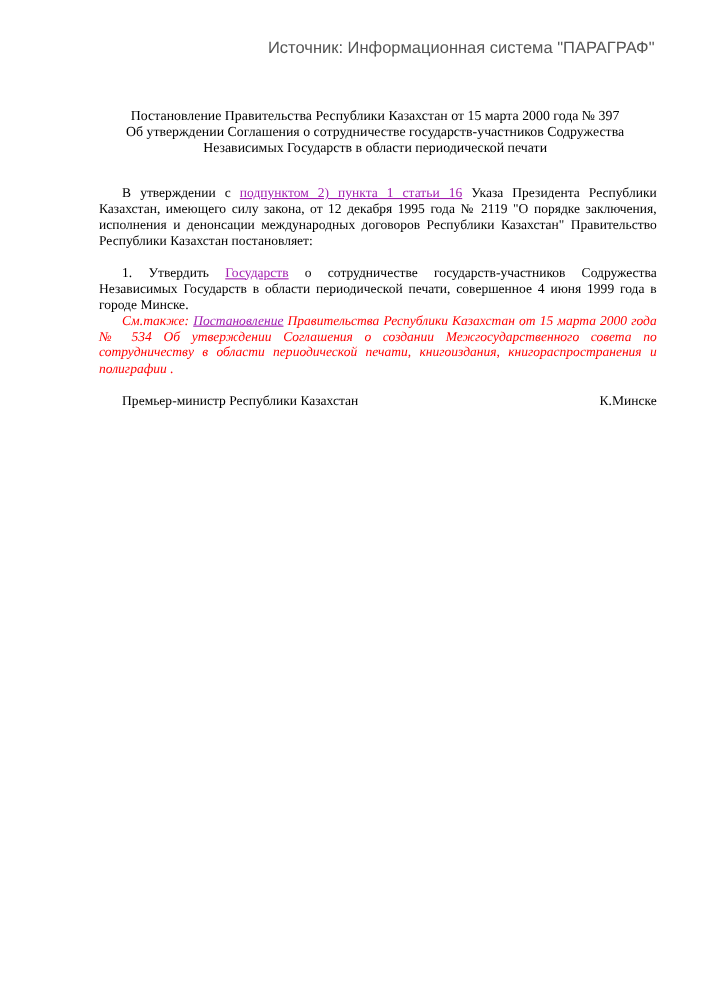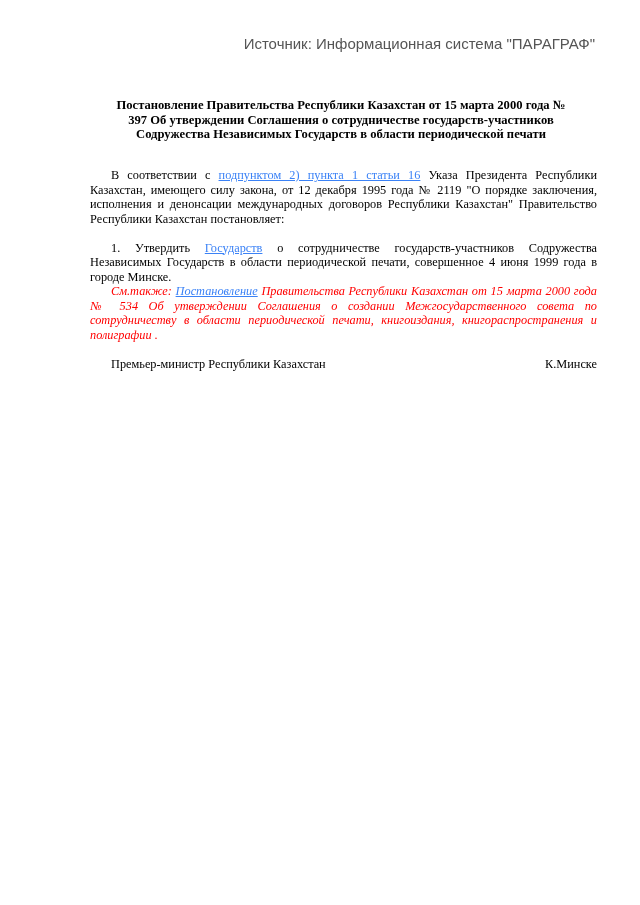--- a/index.html
+++ b/index.html
@@ -2,41 +2,41 @@
 <html><head>
 <meta charset="utf-8">
 <style>
   html, body { margin: 0; padding: 0; background: #ffffff; }
   body { width: 640px; height: 905px; position: relative; overflow: hidden; }
   .page { position: absolute; left: 0; top: 0; width: 640px; height: 905px; background: #fff; }
   .header { position: absolute; right: 45px; top: 37px; width: 520px; text-align: right;
     font-family: "Liberation Sans", sans-serif; font-size: 15px; color: #555; line-height: 13px; }
   .header .src { margin-bottom: 7px; }
   .title { position: absolute; left: 110px; top: 98px; width: 462px; text-align: center;
-    font-family: "Liberation Serif", serif; font-weight: bold; font-size: 12.6px; line-height: 14.5px; color: #000; }
+    font-family: "Liberation Serif", serif; font-weight: normal; font-size: 12.6px; line-height: 14.5px; color: #000; }
   .body { position: absolute; left: 90px; top: 168px; width: 507px;
     font-family: "Liberation Serif", serif; font-size: 12.3px; line-height: 14.5px; color: #000; }
   .body p { margin: 0; text-align: justify; text-indent: 21px; }
   .gap { height: 14.5px; }
-  a.lnk { color: #3b82f6; text-decoration: underline; }
+  a.lnk { color: #a21caf; text-decoration: underline; }
   .see { color: #ff0000; font-style: italic; }
   .sign { display: flex; justify-content: space-between; padding-left: 21px; margin-top: 14.5px; }
 </style>
 </head>
 <body>
 
 <div class="page">
   <div class="header">
     <div class="src">Источник: Информационная система "ПАРАГРАФ"</div>
   </div>
 
   <div class="title">Постановление Правительства Республики Казахстан от 15 марта 2000 года № 397 Об утверждении Соглашения о сотрудничестве государств-участников Содружества Независимых Государств в области периодической печати</div>
 
   <div class="body">
-    <p><span>В соответствии с </span><a class="lnk" href="#">подпунктом 2) пункта 1 статьи 16</a><span> Указа Президента Республики Казахстан, имеющего силу закона, от 12 декабря 1995 года № 2119 "О порядке заключения, исполнения и денонсации международных договоров Республики Казахстан" Правительство Республики Казахстан постановляет:</span></p>
+    <p><span>В утверждении с </span><a class="lnk" href="#">подпунктом 2) пункта 1 статьи 16</a><span> Указа Президента Республики Казахстан, имеющего силу закона, от 12 декабря 1995 года № 2119 "О порядке заключения, исполнения и денонсации международных договоров Республики Казахстан" Правительство Республики Казахстан постановляет:</span></p>
     <div class="gap"></div>
     <p><span>1. Утвердить </span><a class="lnk" href="#">Государств</a><span> о сотрудничестве государств-участников Содружества Независимых Государств в области периодической печати, совершенное 4 июня 1999 года в городе Минске.</span></p>
     <p class="see"><span>См.также: </span><a class="lnk" href="#">Постановление</a><span> Правительства Республики Казахстан от 15 марта 2000 года № 534 Об утверждении Соглашения о создании Межгосударственного совета по сотрудничеству в области периодической печати, книгоиздания, книгораспространения и полиграфии .</span></p>
     <div class="sign">
       <span>Премьер-министр Республики Казахстан</span>
       <span>К.Минске</span>
     </div>
   </div>
 </div>
 

